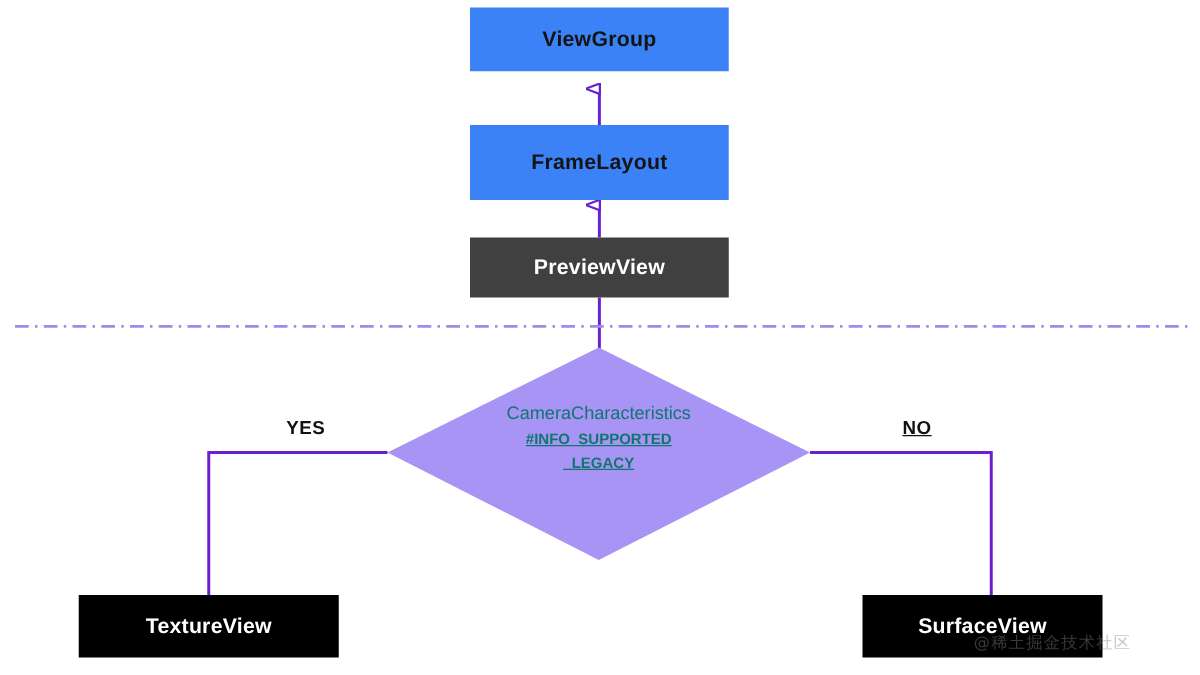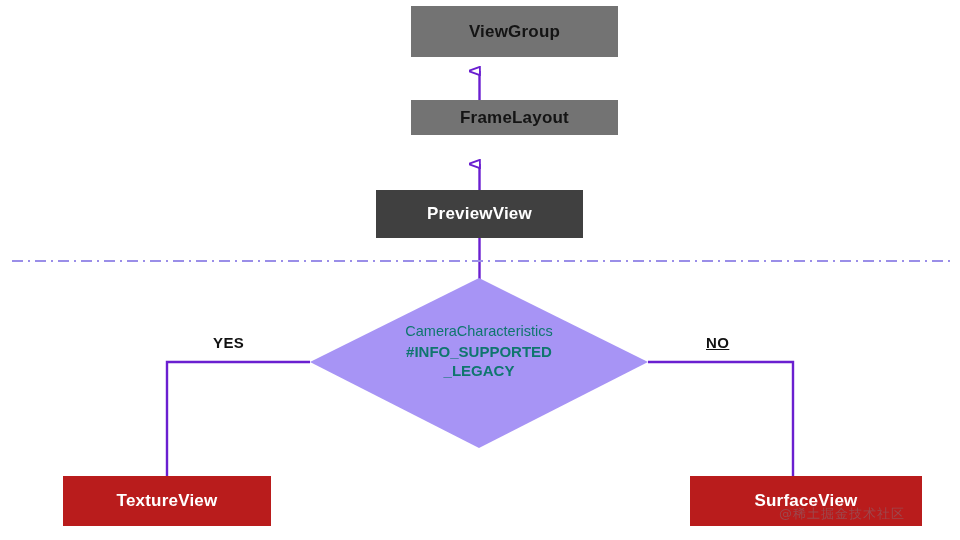--- a/index.html
+++ b/index.html
@@ -28,67 +28,68 @@
     position: absolute;
     display: flex;
     align-items: center;
     justify-content: center;
     text-align: center;
     font-weight: bold;
     letter-spacing: 0.2px;
     box-sizing: border-box;
   }
   .node-yellow {
-    background: #737373;
+    background: #3b82f6;
     color: #141414;
     font-size: 17px;
-    margin-left: 35px;
   }
   .node-darkpurple {
     background: #404040;
     color: #ffffff;
     font-size: 17px;
   }
   .node-lightpurple {
-    background: #b91c1c;
+    background: #000000;
     color: #ffffff;
     font-size: 17px;
   }
   #node-viewgroup   { left: 376px; top: 6px;   width: 207px; height: 51px; }
-  #node-framelayout { left: 376px; top: 100px; width: 207px; height: 35px; }
+  #node-framelayout { left: 376px; top: 100px; width: 207px; height: 60px; }
   #node-previewview { left: 376px; top: 190px; width: 207px; height: 48px; }
   #node-textureview { left: 63px;  top: 476px; width: 208px; height: 50px; }
-  #node-surfaceview { left: 690px; top: 476px; width: 232px; height: 50px; }
+  #node-surfaceview { left: 690px; top: 476px; width: 192px; height: 50px; }
 
   .decision-text {
     position: absolute;
     left: 340px;
     top: 322px;
     width: 278px;
     text-align: center;
     color: #0f766e;
     line-height: 19.5px;
     pointer-events: none;
   }
   .decision-line-1 {
     font-size: 14.5px;
     font-weight: normal;
     display: block;
   }
   .decision-line-b {
-    font-size: 15px;
+    font-size: 12px;
     font-weight: bold;
     display: block;
+    text-decoration: underline;
   }
   .branch-label {
     position: absolute;
     font-size: 15px;
     font-weight: bold;
     color: #121212;
     letter-spacing: 0.4px;
+    margin-left: 16px;
   }
   #label-yes { left: 213px; top: 334px; }
   #label-no  { left: 706px; top: 334px; text-decoration: underline; }
 
   .watermark {
     position: absolute;
     left: 779px;
     top: 505px;
     font-size: 13px;
     color: rgba(125,125,135,0.45);

